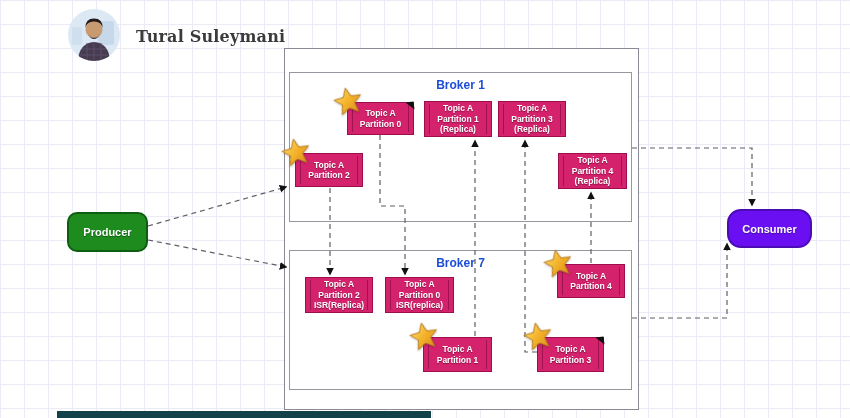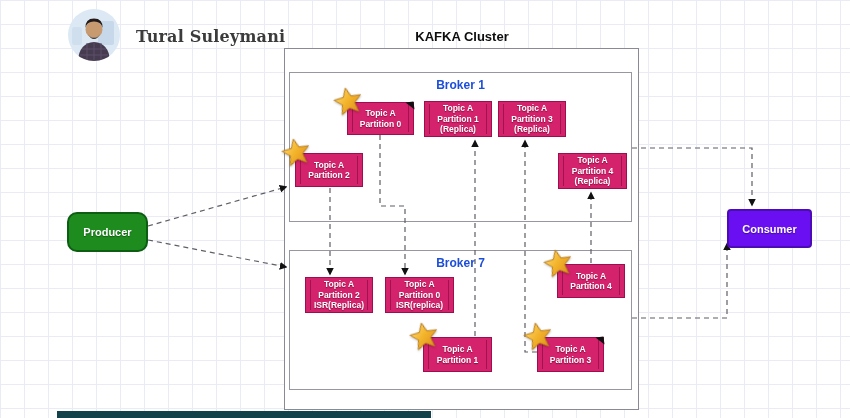--- a/index.html
+++ b/index.html
@@ -33,21 +33,21 @@
   .partition::before{left:4px;} .partition::after{right:4px;}
   .star{position:absolute; left:-15px; top:-17px; width:30px; height:30px; z-index:5;
     transform:rotate(-12deg); filter:drop-shadow(0 1px 1px rgba(0,0,0,.25));}
   .corner-arrow{position:absolute; right:-1px; top:-1px; width:0; height:0; z-index:6;
     border-left:8px solid transparent; border-top:8px solid #101010; transform:rotate(-8deg);}
   .node{position:absolute; display:flex; align-items:center; justify-content:center;
     color:#fff; font-weight:700; font-size:11px; text-shadow:0 1px 1px rgba(0,0,0,.35);
     box-sizing:border-box; z-index:3;}
   #producer{left:67px; top:212px; width:81px; height:40px; border-radius:10px;
     background:var(--producer-fill,#1e8b1e); border:2px solid var(--producer-border,#0d5e12);}
-  #consumer{left:727px; top:209px; width:85px; height:39px; border-radius:4px;
+  #consumer{left:727px; top:209px; width:85px; height:39px; border-radius:14px;
     background:var(--consumer-fill,#6a0ff2); border:2px solid var(--consumer-border,#4b0bb5);}
   #overlay{position:absolute; left:0; top:0; z-index:2; pointer-events:none;}
   #overlay polyline{fill:none; stroke:var(--connector,#5f5f66); stroke-width:1.2; stroke-dasharray:5 4;}
   .bottom-bar{position:absolute; left:57px; top:411px; width:374px; height:7px;
     background:var(--bottom-bar,#14424a); z-index:7;}
 </style>
 </head>
 <body>
 
 <div id="canvas">
@@ -59,21 +59,20 @@
       <rect x="4" y="18" width="10" height="18" rx="2" fill="#cfdfee"></rect>
       <path d="M10 52 Q11 34 26 33 Q41 34 42 52 Z" fill="#473b50"></path>
       <path d="M14 40 L38 40 M12 46 L40 46 M19 34 L19 52 M26 33 L26 52 M33 34 L33 52" stroke="#5d4f6a" stroke-width="1" fill="none"></path>
       <circle cx="26" cy="20.5" r="8.5" fill="#c79a6f"></circle>
       <path d="M17.5 19 Q17 9.5 26 9.5 Q35 9.5 34.5 19 Q33.5 12.5 26 12.5 Q18.5 12.5 17.5 19 Z" fill="#241b19"></path>
       <path d="M19.5 24 Q22 30 26 30 Q30 30 32.5 24 Q31 28.5 26 28.8 Q21 28.5 19.5 24 Z" fill="#241b19" opacity=".85"></path>
     </svg>
   </div>
   <div class="author">Tural Suleymani</div>
 
-  <div class="title">KAFKA Cluster</div>
 
   <div class="cluster"></div>
 
   <div class="broker" id="broker1">
     <div class="broker-label">Broker 1</div>
   </div>
   <div class="broker" id="broker2">
     <div class="broker-label">Broker 7</div>
   </div>
 

